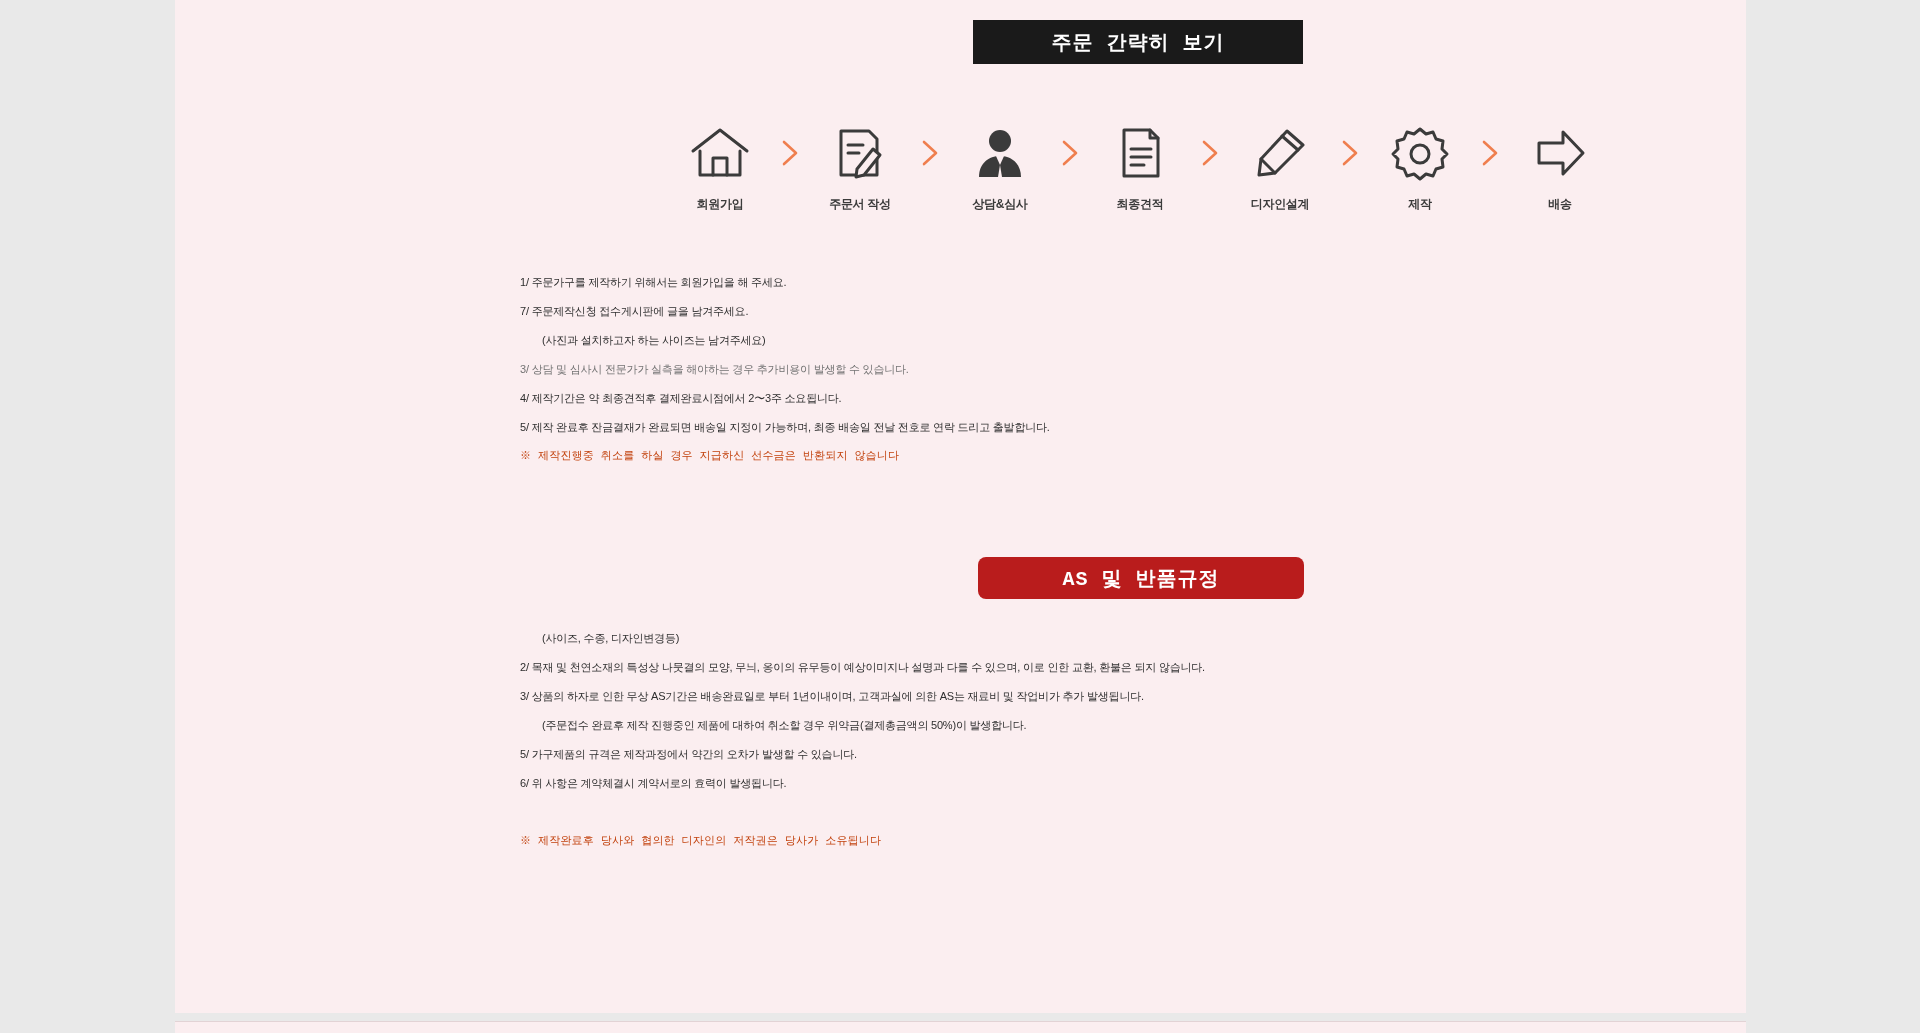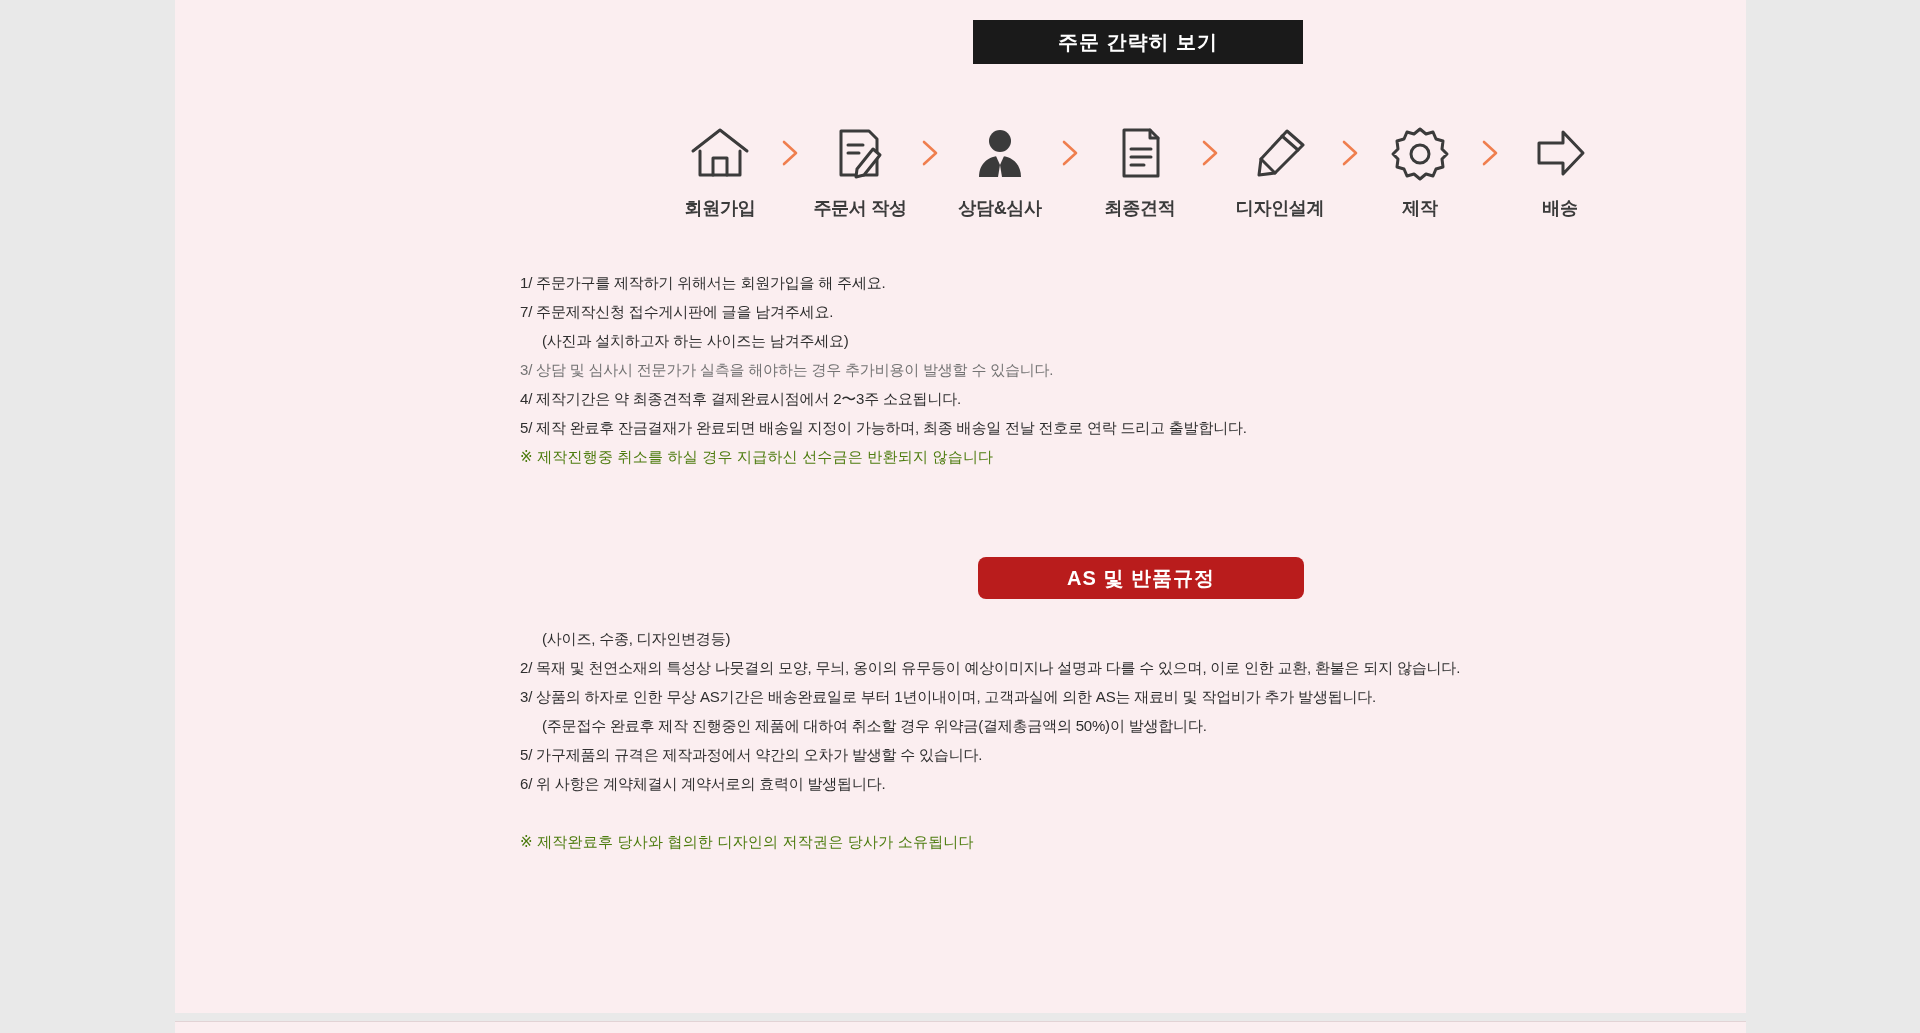--- a/index.html
+++ b/index.html
@@ -43,20 +43,21 @@
   
   .banner {
     position: absolute;
     display: flex;
     align-items: center;
     justify-content: center;
     color: #ffffff;
     font-size: 20px;
     font-weight: bold;
     letter-spacing: 1px;
+    font-family: Liberation Mono, monospace;
   }
   .banner-order {
     left: 798px;
     top: 20px;
     width: 330px;
     height: 44px;
     background: #1a1a1a;
   }
   .banner-as {
     left: 803px;
@@ -85,52 +86,53 @@
     align-items: center;
   }
   .step-icon {
     height: 62px;
     display: flex;
     align-items: center;
     justify-content: center;
   }
   .step-label {
     margin-top: 12px;
-    font-size: 18px;
+    font-size: 12px;
     font-weight: bold;
     color: #3b3b3b;
     white-space: nowrap;
     letter-spacing: -0.3px;
   }
   .arrow {
     width: 44px;
     height: 62px;
     display: flex;
     align-items: center;
     justify-content: center;
     color: #ef7e4e;
   }
 
   
   .text-block {
     position: absolute;
-    font-size: 15px;
+    font-size: 11px;
     color: #2e2e2e;
     line-height: 29px;
     letter-spacing: -0.2px;
   }
   .list-order { left: 345px; top: 268px; width: 1200px; }
   .list-as    { left: 345px; top: 624px; width: 1300px; }
 
   .line { white-space: nowrap; }
   .line.indent { padding-left: 22px; }
   .line.red { color: #737373; }
   .line.note {
-    color: #4d7c0f;
+    color: #c2410c;
     letter-spacing: 0.2px;
+    font-family: Liberation Mono, monospace;
   }
   .spacer-line { height: 29px; }
 </style>
 </head>
 <body>
 
 <div class="page">
   <div class="panel">
 
     <div class="banner banner-order">

